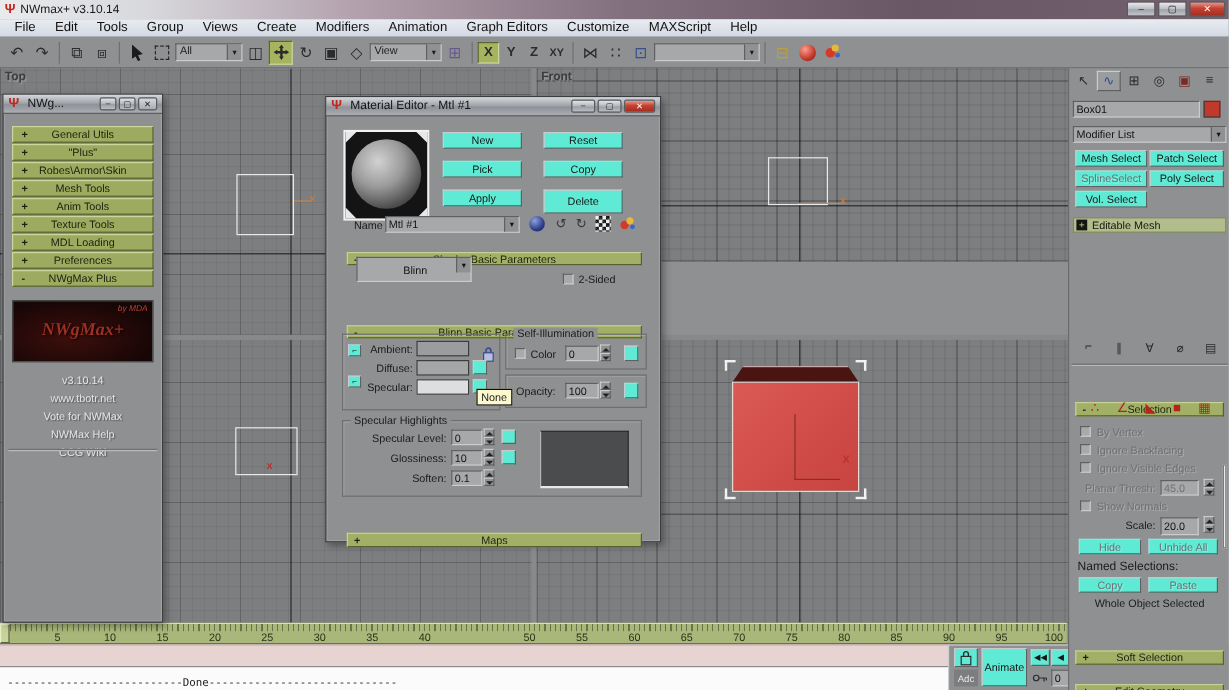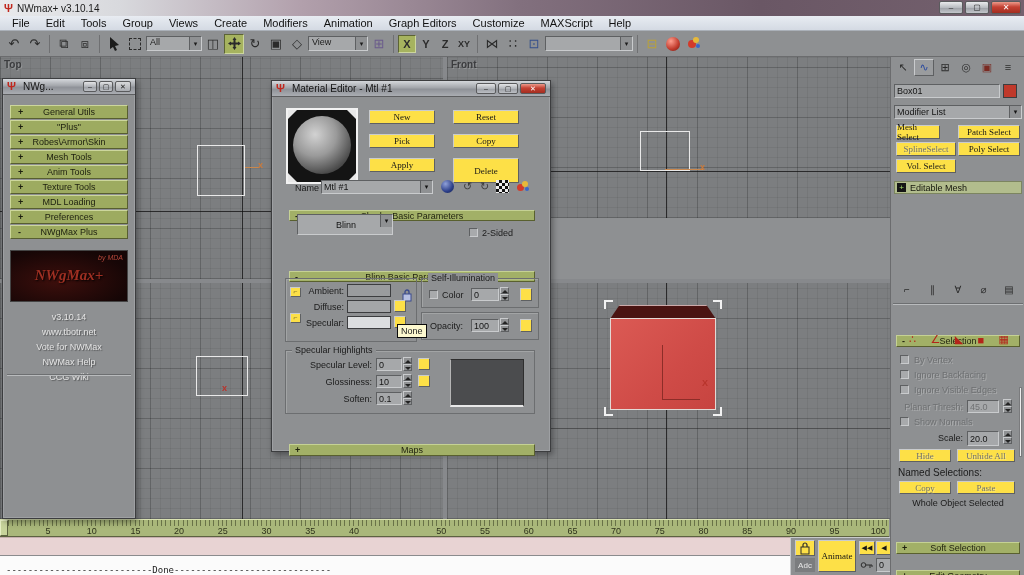--- a/index.html
+++ b/index.html
@@ -59,22 +59,22 @@
   .vsplit { background:#87898c; }
 
   
   .boxtop { position:absolute; left:610px; top:305px; width:106px; height:14px; background:#4a1412;
     clip-path:polygon(9% 0, 91% 0, 100% 100%, 0 100%); border-top:1px solid #caa; }
   .boxfront { position:absolute; left:610px; top:318px; width:106px; height:92px;
     background:linear-gradient(135deg,#db5a54,#cf4b47 60%,#c74440); border:1px solid #e3d9d5; }
   .bracket { position:absolute; width:9px; height:9px; border:0 solid #f2f2f2; }
   .gizline { position:absolute; background:#8d2d28; }
   .gizX { position:absolute; color:#b8342c; font-size:9px; font-weight:bold; }
-  .btn { background:#fde047; border:1px solid; border-color:#c9cbcd #5e6062 #5e6062 #c9cbcd;
-    display:flex; align-items:center; justify-content:center; font-size:9px; color:#161616;font-family:Liberation Serif, serif; }
+  .btn { background:#5eead4; border:1px solid; border-color:#c9cbcd #5e6062 #5e6062 #c9cbcd;
+    display:flex; align-items:center; justify-content:center; font-size:9px; color:#161616; }
   .btn.disabled { color:#6e7072; text-shadow:1px 1px 0 rgba(255,255,255,0.28); }
   .sunken { background:#a6a8aa; border:1px solid; border-color:#5e6062 #c9cbcd #c9cbcd #5e6062;
     font-size:9px; color:#141414; display:flex; align-items:center; padding-left:2px; }
   .sunken.disabled { color:#707274;align-items:center; }
   .spin { width:9px; height:14px; display:flex; flex-direction:column; }
   .spin b { flex:1; background:#8f9193; border:1px solid; border-color:#c9cbcd #5e6062 #5e6062 #c9cbcd; position:relative; }
   .spin b:before { content:""; position:absolute; left:1px; top:2px;
     border-left:3px solid transparent; border-right:3px solid transparent; }
   .spin b.up:before { border-bottom:3px solid #222; }
   .spin b.dn:before { border-top:3px solid #222; }
@@ -355,21 +355,21 @@
         <div class="corner" style="right:0;bottom:0;border-bottom:9px solid #e8e8e8;border-left:9px solid transparent;"></div>
       </div>
 
       <div class="abs" style="left:94px;top:12px;display:grid;grid-template-columns:66px 66px;column-gap:18px;row-gap:10px;">
 
       <div class="btn" style="height:14px;">New</div>
           <div class="btn" style="height:14px;">Reset</div>
           <div class="btn" style="height:14px;">Pick</div>
           <div class="btn" style="height:14px;">Copy</div>
           <div class="btn" style="height:14px;">Apply</div>
-          <div class="btn" style="height:25px;">Delete</div>
+          <div class="btn" style="height:20px;">Delete</div>
         </div>
 
       <span class="abs lab" style="left:20px;top:85px;">Name</span>
       <div class="abs sunken" style="left:46px;top:82px;width:112px;height:14px;">
         <span>Mtl #1</span>
         <span class="abs glyph" style="right:0;top:0;width:12px;height:12px;background:#8f9193;border-left:1px solid #5e6062;font-size:7px;">▾</span>
       </div>
       <span class="abs glyph" style="left:166px;top:82px;width:13px;height:13px;border-radius:50%;background:radial-gradient(circle at 35% 30%, #8fa0d8, #2c3f8a 60%, #101d4a);"></span>
       <span class="abs glyph" style="left:186px;top:82px;width:13px;height:13px;font-size:11px;color:#3a3a3a;">↺</span>
       <span class="abs glyph" style="left:203px;top:82px;width:13px;height:13px;font-size:11px;color:#3a3a3a;">↻</span>
@@ -492,21 +492,21 @@
       <span class="glyph tico" style="width:20px;height:17px;font-size:11px;">≡</span>
     </div>
     <div class="abs sunken" style="left:3px;top:27px;width:106px;height:14px;">
         <span>Box01</span>
       </div>
     <div class="abs" style="left:112px;top:27px;width:14px;height:14px;background:#c0392b;border:1px solid #3c3d3f;"></div>
     <div class="abs sunken" style="left:3px;top:48px;width:128px;height:14px;">
       <span>Modifier List</span>
       <span class="abs glyph" style="right:0;top:0;width:12px;height:12px;background:#8f9193;border-left:1px solid #5e6062;font-size:7px;">▾</span>
     </div>
-    <div class="abs btn" style="left:5px;top:68px;width:44px;height:14px;">Mesh Select</div>
+    <div class="abs btn" style="left:5px;top:68px;width:60px;height:14px;">Mesh Select</div>
     <div class="abs btn" style="left:67px;top:68px;width:62px;height:14px;">Patch Select</div>
     <div class="abs btn disabled" style="left:5px;top:85px;width:60px;height:14px;">SplineSelect</div>
     <div class="abs btn" style="left:67px;top:85px;width:62px;height:14px;">Poly Select</div>
     <div class="abs btn" style="left:5px;top:102px;width:60px;height:14px;">Vol. Select</div>
 
     <div class="abs flex" style="left:3px;top:124px;width:128px;height:13px;background:#b2bd8d;border:1px solid #7c8560;padding-left:2px;gap:4px;">
       <span class="glyph" style="width:9px;height:9px;background:#151515;color:#a6e06a;font-size:8px;line-height:1;">+</span>
       <span style="font-size:9px;color:#15160c;">Editable Mesh</span>
     </div>
 

